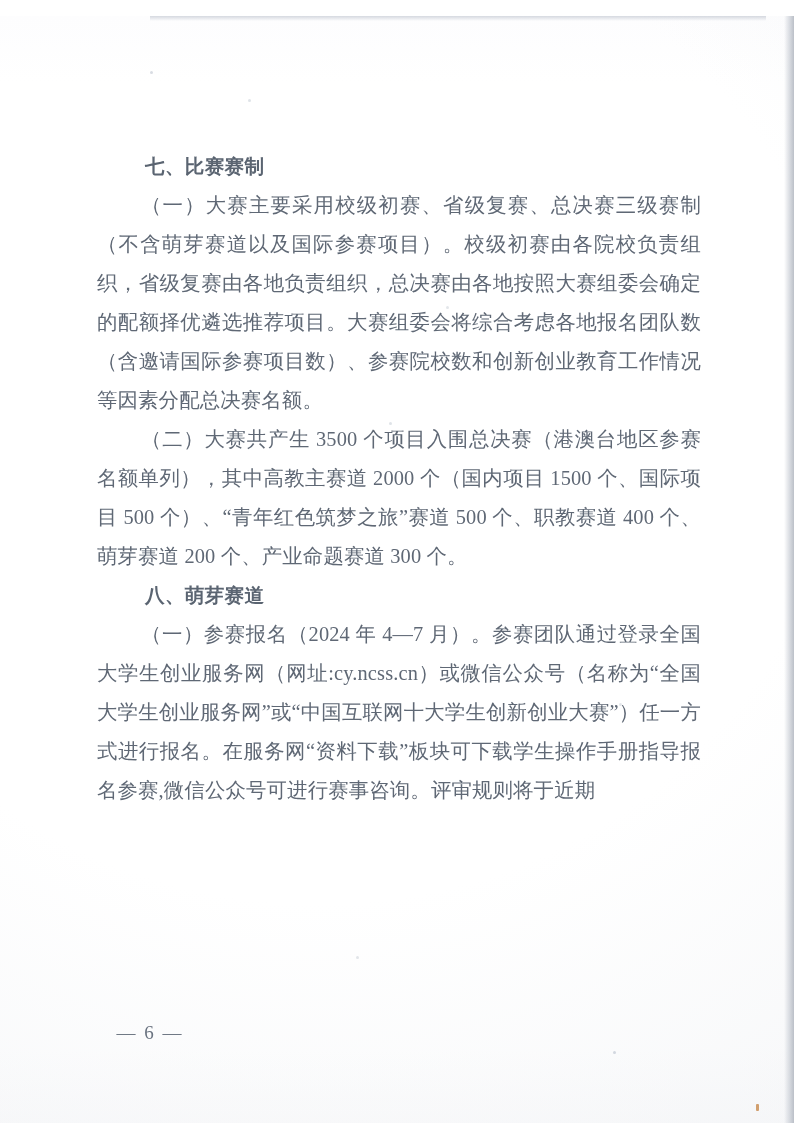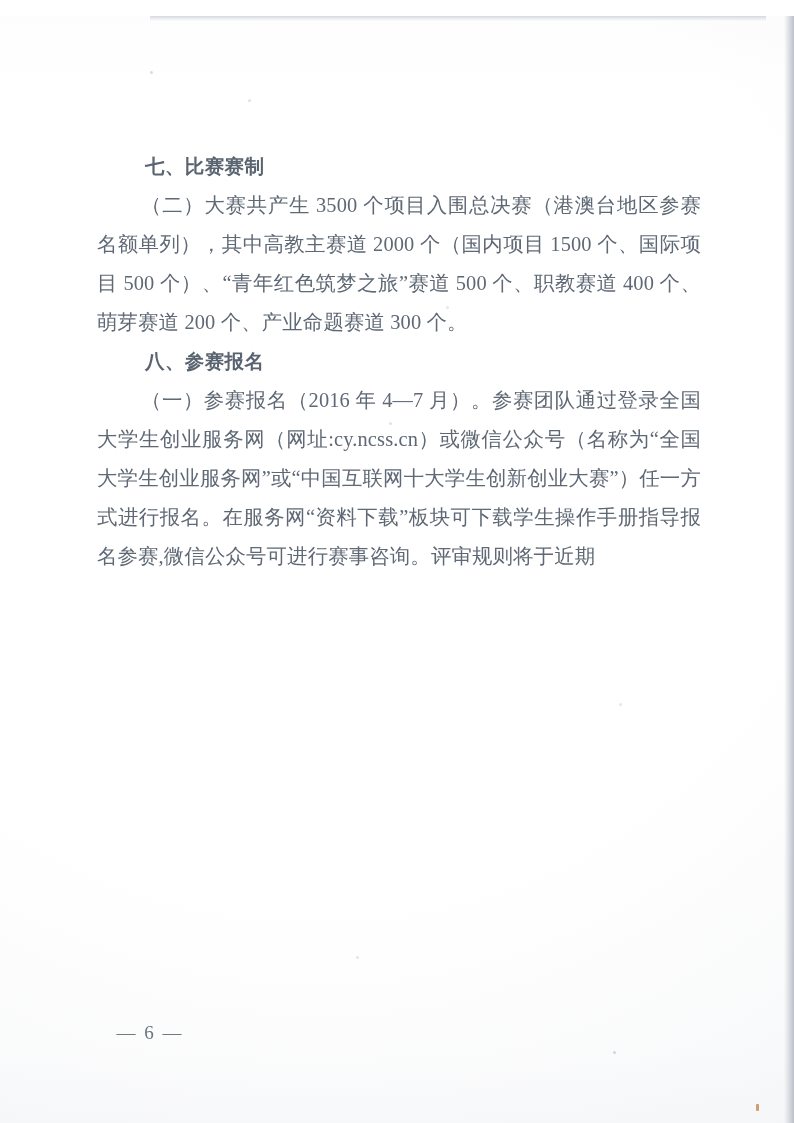--- a/index.html
+++ b/index.html
@@ -139,25 +139,26 @@
   <span class="speck speck-e"></span>
   <span class="speck speck-f"></span>
   <span class="speck speck-g"></span>
   <span class="speck speck-h"></span>
   <span class="speck speck-i"></span>
 
   <div class="body-col">
 
     <h2 class="section-heading">七、比赛赛制</h2>
 
+    <p class="para">（一）大赛主要采用校级初赛、省级复赛、总决赛三级赛制（不含萌芽赛道以及国际参赛项目）。校级初赛由各院校负责组织，省级复赛由各地负责组织，总决赛由各地按照大赛组委会确定的配额择优遴选推荐项目。大赛组委会将综合考虑各地报名团队数（含邀请国际参赛项目数）、参赛院校数和创新创业教育工作情况等因素分配总决赛名额。</p>
 
     <p class="para">（二）大赛共产生 3500 个项目入围总决赛（港澳台地区参赛名额单列），其中高教主赛道 2000 个（国内项目 1500 个、国际项目 500 个）、“青年红色筑梦之旅”赛道 500 个、职教赛道 400 个、萌芽赛道 200 个、产业命题赛道 300 个。</p>
 
 
-    <h2 class="section-heading">八、参赛报名</h2>
+    <h2 class="section-heading">八、萌芽赛道</h2>
 
-    <p class="para">（一）参赛报名（2016 年 4—7 月）。参赛团队通过登录全国大学生创业服务网（网址:cy.ncss.cn）或微信公众号（名称为“全国大学生创业服务网”或“中国互联网十大学生创新创业大赛”）任一方式进行报名。在服务网“资料下载”板块可下载学生操作手册指导报名参赛,微信公众号可进行赛事咨询。评审规则将于近期</p>
+    <p class="para">（一）参赛报名（2024 年 4—7 月）。参赛团队通过登录全国大学生创业服务网（网址:cy.ncss.cn）或微信公众号（名称为“全国大学生创业服务网”或“中国互联网十大学生创新创业大赛”）任一方式进行报名。在服务网“资料下载”板块可下载学生操作手册指导报名参赛,微信公众号可进行赛事咨询。评审规则将于近期</p>
 
   </div>
 
   <div class="page-number">— 6 —</div>
 
 </div>
 
 </body></html>

